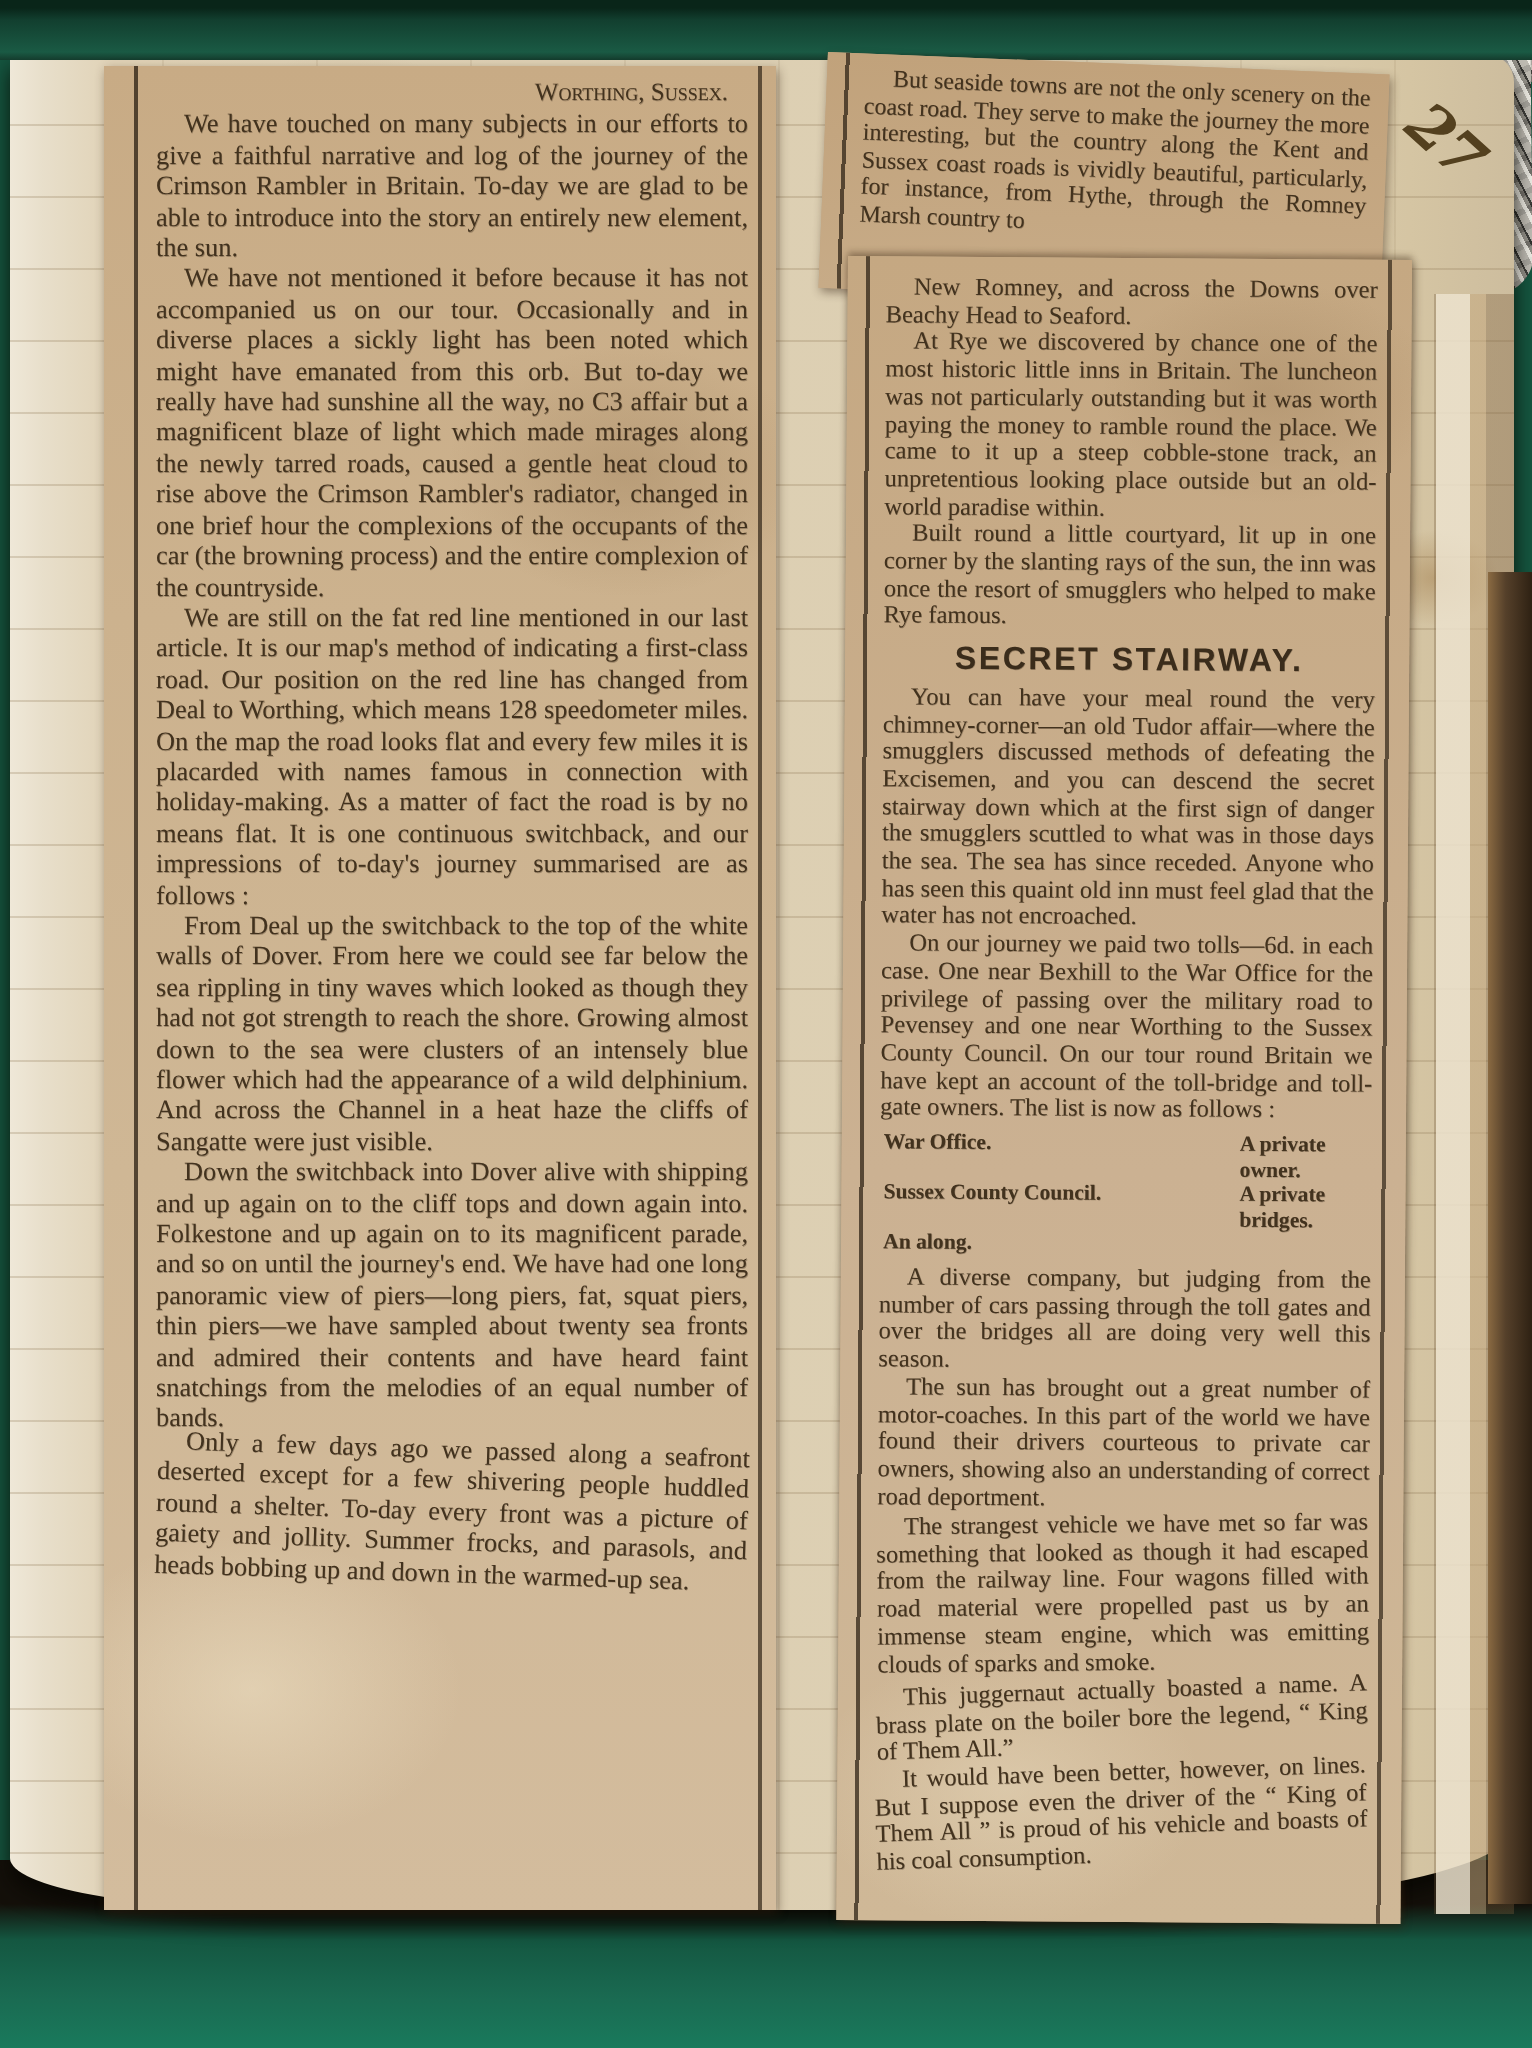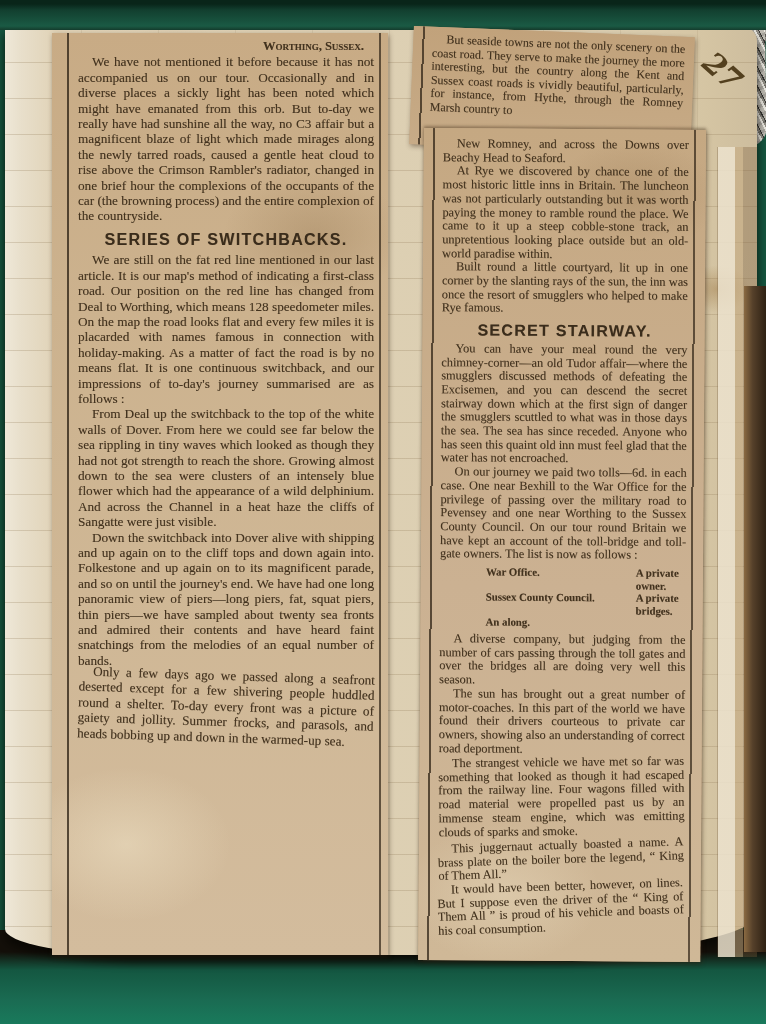--- a/index.html
+++ b/index.html
@@ -73,29 +73,29 @@
     transform:rotate(.4deg);transform-origin:left top;
     background-color:#c9ae8a;
     background-image:
       linear-gradient(90deg, rgba(0,0,0,0) 0 9px, rgba(48,36,22,.75) 9px 11px,
         rgba(0,0,0,0) 11px calc(100% - 12px), rgba(48,36,22,.7) calc(100% - 12px) calc(100% - 10px), rgba(0,0,0,0) calc(100% - 10px)),
       radial-gradient(140px 100px at 30% 92%, rgba(238,226,198,.4), rgba(238,226,198,0) 70%),
       radial-gradient(120px 80px at 75% 8%, rgba(118,86,48,.2), rgba(118,86,48,0) 70%),
       linear-gradient(180deg,#c5a882 0%,#cbb192 55%,#cfb897 100%);
     box-shadow:0 -2px 3px rgba(60,40,20,.35),1px 2px 5px rgba(50,32,15,.45);}
 
-  .dateline{font-weight:bold;font-variant:small-caps;font-size:12.5px;
+  .dateline{font-weight:normal;font-variant:small-caps;font-size:12.5px;
     text-align:right;padding-right:10px;margin-top:-2px;white-space:nowrap;overflow:hidden;}
   .np{margin:0;text-indent:14px;}
   .np-heading{text-align:center;font-family:"Liberation Sans",sans-serif;font-weight:bold;
     font-size:16px;letter-spacing:1.3px;margin:8px 0 5px;color:#3a2c1b;white-space:nowrap;}
   .toll-list{margin:4px 0 4px 2px;font-weight:bold;font-size:10.8px;line-height:12.6px;text-align:left;}
   .toll-row{display:flex;}
-  .toll-left{width:150px;flex:none;margin-left:44px;}
-  .toll-right{flex:1;}
+  .toll-left{width:150px;flex:none;}
+  .toll-right{flex:1;margin-left:28px;}
   .tilt-cw{transform:rotate(1.8deg);}
   .tilt-ccw{transform:rotate(-2.2deg);}
   .tilt-ccw-sm{transform:rotate(-1deg);}
 </style>
 </head>
 <body>
 
 <div class="scene">
 
   <div class="cover-bottom"></div>
@@ -105,22 +105,22 @@
   <div class="page">
     <div class="page-right-edge"></div>
     <div class="page-number">27</div>
   </div>
 
   <div class="cover-right"></div>
   <div class="cover-top"></div>
 
   <div class="clipping clip-left">
     <div class="dateline">Worthing, Sussex.</div>
+    <p class="np">We have touched on many subjects in our efforts to give a faithful narrative and log of the journey of the Crimson Rambler in Britain.  To-day we are glad to be able to introduce into the story an entirely new element, the sun.</p>
     <p class="np">We have not mentioned it before because it has not accompanied us on our tour.  Occasionally and in diverse places a sickly light has been noted which might have emanated from this orb.  But to-day we really have had sunshine all the way, no C3 affair but a magnificent blaze of light which made mirages along the newly tarred roads, caused a gentle heat cloud to rise above the Crimson Rambler's radiator, changed in one brief hour the complexions of the occupants of the car (the browning process) and the entire complexion of the countryside.</p>
-    <h2 class="np-heading">SERIES OF SWITCHBACKS.</h2>
     <p class="np">We are still on the fat red line mentioned in our last article.  It is our map's method of indicating a first-class road.  Our position on the red line has changed from Deal to Worthing, which means 128 speedometer miles.  On the map the road looks flat and every few miles it is placarded with names famous in connection with holiday-making.  As a matter of fact the road is by no means flat.  It is one continuous switchback, and our impressions of to-day's journey summarised are as follows :</p>
     <p class="np">From Deal up the switchback to the top of the white walls of Dover.  From here we could see far below the sea rippling in tiny waves which looked as though they had not got strength to reach the shore.  Growing almost down to the sea were clusters of an intensely blue flower which had the appearance of a wild delphinium.  And across the Channel in a heat haze the cliffs of Sangatte were just visible.</p>
     <p class="np">Down the switchback into Dover alive with shipping and up again on to the cliff tops and down again into. Folkestone and up again on to its magnificent parade, and so on until the journey's end.  We have had one long panoramic view of piers—long piers, fat, squat piers, thin piers—we have sampled about twenty sea fronts and admired their contents and have heard faint snatchings from the melodies of an equal number of bands.</p>
     <p class="np tilt-cw">Only a few days ago we passed along a seafront deserted except for a few shivering people huddled round a shelter.  To-day every front was a picture of gaiety and jollity.  Summer frocks, and parasols, and heads bobbing up and down in the warmed-up sea.</p>
   </div>
 
   <div class="clipping clip-frag">
     <p class="np">But seaside towns are not the only scenery on the coast road.  They serve to make the journey the more interesting, but the country along the Kent and Sussex coast roads is vividly beautiful, particularly, for instance, from Hythe, through the Romney Marsh country to</p>
   </div>
 

